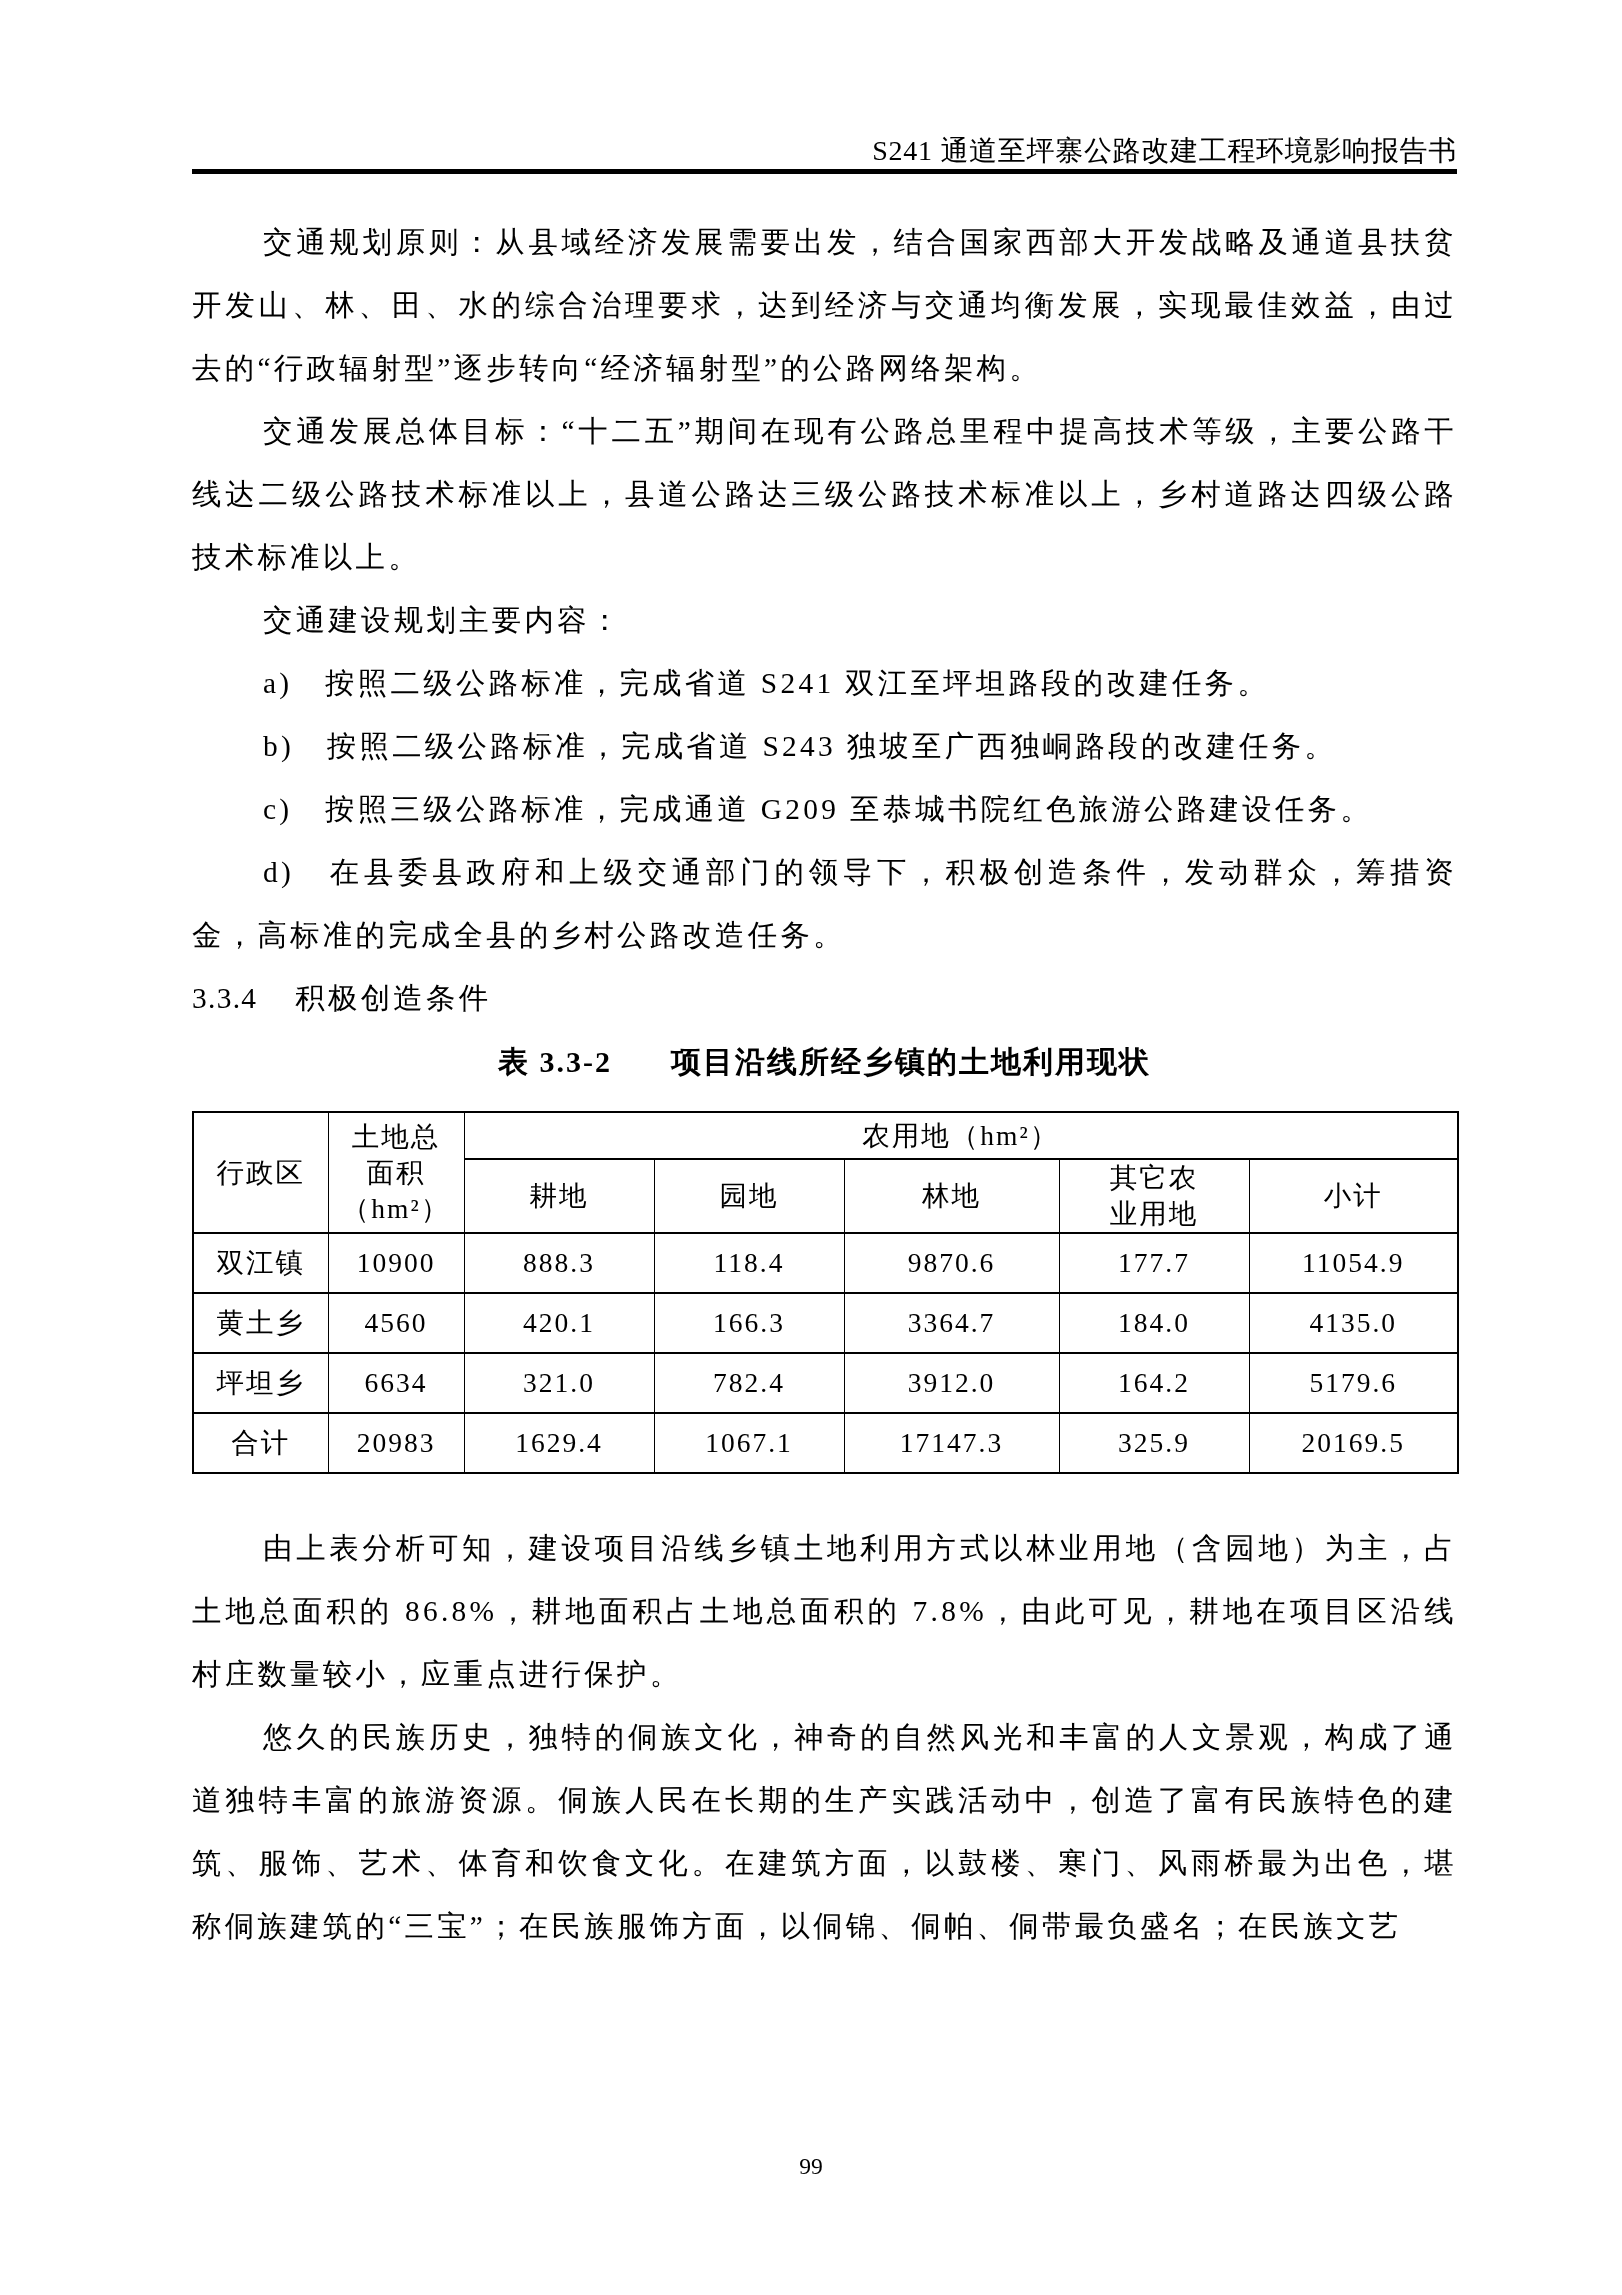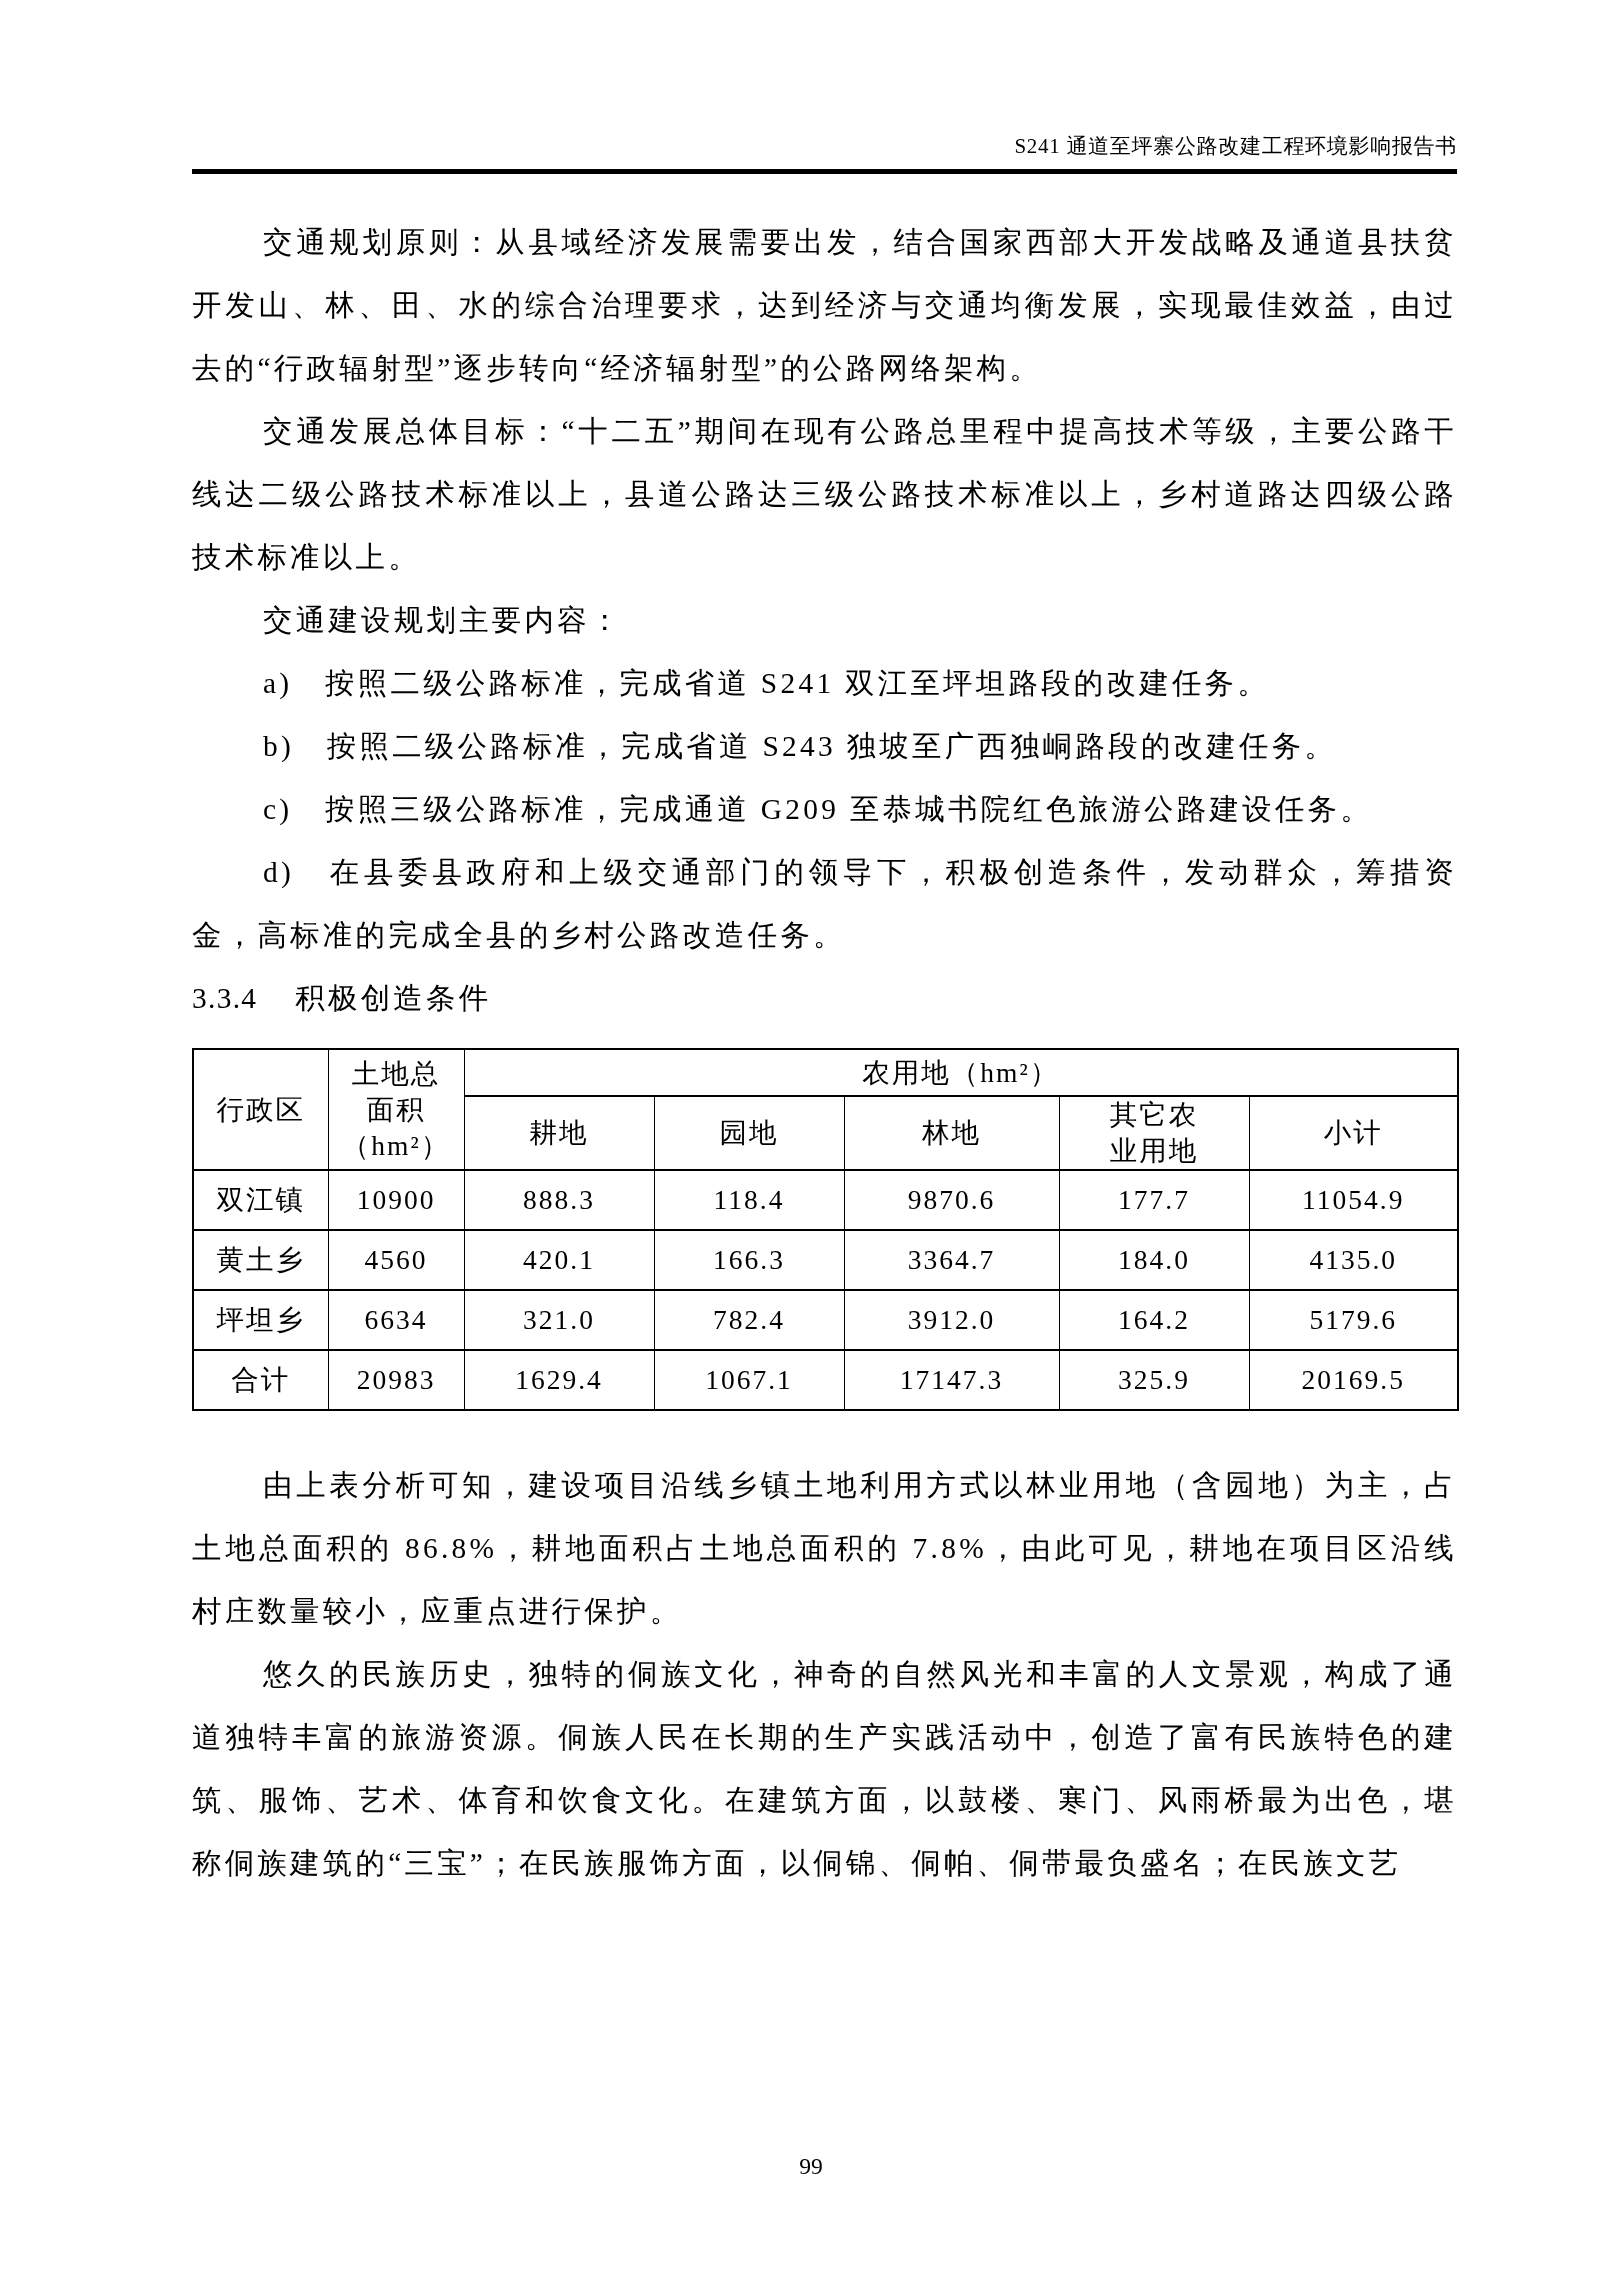--- a/index.html
+++ b/index.html
@@ -8,21 +8,21 @@
     width:1622px; height:2295px;
     background:#ffffff;
     color:#000;
     font-family:"Liberation Serif", serif;
     overflow:hidden;
   }
   .running-head {
     position:absolute;
     top:132px; left:192px; width:1265px;
     text-align:right;
-    font-size:21px;
+    font-size:28px;
     letter-spacing:0.7px;
     white-space:nowrap;
   }
   .head-rule {
     position:absolute;
     top:169px; left:192px; width:1265px; height:4.6px;
     background:#000;
   }
   .body-flow {
     position:absolute;
@@ -92,20 +92,21 @@
     <p class="para">交通发展总体目标：“十二五”期间在现有公路总里程中提高技术等级，主要公路干线达二级公路技术标准以上，县道公路达三级公路技术标准以上，乡村道路达四级公路技术标准以上。</p>
     <p class="para">交通建设规划主要内容：</p>
     <p class="para">a)　按照二级公路标准，完成省道 S241 双江至坪坦路段的改建任务。</p>
     <p class="para">b)　按照二级公路标准，完成省道 S243 独坡至广西独峒路段的改建任务。</p>
     <p class="para">c)　按照三级公路标准，完成通道 G209 至恭城书院红色旅游公路建设任务。</p>
     <p class="para">d)　在县委县政府和上级交通部门的领导下，积极创造条件，发动群众，筹措资金，高标准的完成全县的乡村公路改造任务。</p>
 
     <p class="sec-heading"><span class="sec-num">3.3.4</span><span>积极创造条件</span></p>
 
 
+    <p class="tbl-caption"><span class="cap-label">表 3.3-2</span><span class="cap-title">项目沿线所经乡镇的土地利用现状</span></p>
 
     <table class="land-use">
       <colgroup>
         <col style="width:135px">
           <col style="width:136px">
           <col style="width:190px">
           <col style="width:190px">
           <col style="width:215px">
           <col style="width:190px">
           <col style="width:209px">

